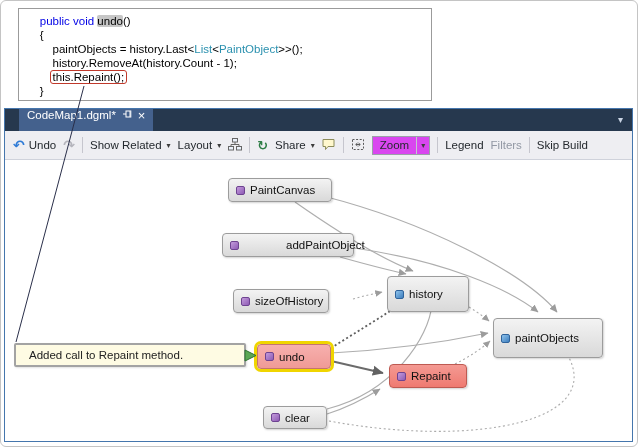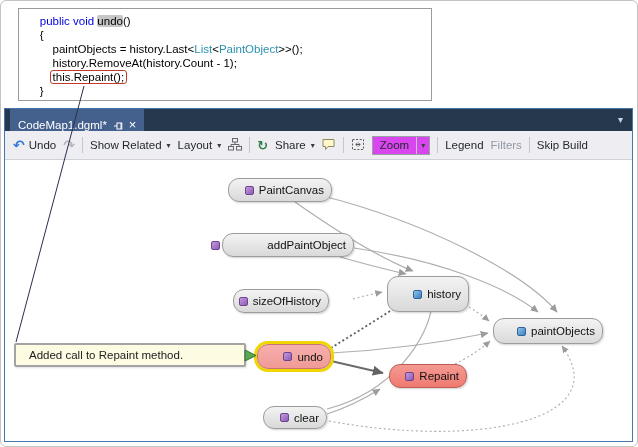--- a/index.html
+++ b/index.html
@@ -18,22 +18,22 @@
   .tok-boxed{border:1px solid #C0392B;border-radius:3px;padding:0 2px;margin-left:-3px;}
 
   
   .leader-overlay{position:absolute;left:0;top:0;width:638px;height:447px;z-index:40;pointer-events:none;}
   .leader{stroke:#2A2F4A;stroke-width:1;fill:none;}
 
   
   .window{position:absolute;left:4px;top:108px;width:629px;height:334px;border:1px solid #4576AD;
           box-sizing:border-box;display:flex;flex-direction:column;background:#fff;z-index:10;}
   .tabstrip{flex:0 0 22px;background:#26384E;display:flex;align-items:flex-end;position:relative;}
-  .tab{height:22px;background:#44618D;color:#fff;display:flex;align-items:flex-end;gap:6px;
-       padding:0 8px;font-size:11.5px;margin-left:5px;cursor:pointer;}
+  .tab{height:22px;background:#44618D;color:#fff;display:flex;align-items:flex-start;gap:6px;
+       padding:0 8px;font-size:11.5px;margin-left:14px;cursor:pointer;}
   .tab-pin{display:flex;}
   .tab-close{font-size:13px;line-height:1;cursor:pointer;}
   .strip-caret{position:absolute;right:9px;top:5px;color:#C9D4E4;font-size:10px;cursor:pointer;}
 
   .toolbar{flex:0 0 28px;background:#EEEEF2;display:flex;align-items:center;gap:7px;padding:0 8px;
            border-bottom:1px solid #CFD2DB;font-size:11.5px;color:#24292E;}
   .tbtn{display:flex;align-items:center;gap:4px;cursor:pointer;white-space:nowrap;}
   .caret{font-size:8px;color:#3C3C3C;margin-left:1px;}
   .sep{width:1px;height:16px;background:#C6C6CE;}
   .ico{font-weight:bold;line-height:1;}
@@ -50,22 +50,22 @@
   
   .graph{position:relative;flex:1;background:#fff;overflow:hidden;}
   .edges{position:absolute;left:0;top:0;}
   .edge{fill:none;}
   .solid-gray{stroke:#AEAEAE;stroke-width:1.2;}
   .dotted-gray{stroke:#ABABAB;stroke-width:1.1;stroke-dasharray:2 2.6;}
   .solid-dark{stroke:#6B6B6B;stroke-width:1.8;}
   .dotted-dark{stroke:#5F5F5F;stroke-width:1.8;stroke-dasharray:2 2.5;}
 
   .gnode{position:absolute;display:flex;align-items:center;gap:5px;padding:4px 7px;border:1px solid #9C9C9C;
-         border-radius:11px;background:linear-gradient(#F3F3F3,#D9D9D9);font-size:11.5px;color:#111;
-         box-sizing:border-box;box-shadow:1px 1px 2px rgba(0,0,0,.18);cursor:pointer;justify-content:flex-end;}
+         border-radius:4px;background:linear-gradient(#F3F3F3,#D9D9D9);font-size:11.5px;color:#111;
+         box-sizing:border-box;box-shadow:1px 1px 2px rgba(0,0,0,.18);cursor:pointer;}
   .gnode.new{background:linear-gradient(#F49A93,#EF7A71);border-color:#BE5A52;}
   .gnode.selected-new{background:linear-gradient(#F7B0AE,#F09A96);border-color:#C4756F;
          box-shadow:0 0 0 3px #F0D500,1px 1px 2px rgba(0,0,0,.2);}
   .node-icon{width:9px;height:9px;border-radius:2px;flex:0 0 9px;box-sizing:border-box;}
   .node-icon.method{background:linear-gradient(135deg,#C39BDB,#8E5BB5);border:1px solid #6E4391;}
   .node-icon.field{background:linear-gradient(135deg,#8FC3EC,#3D7EBE);border:1px solid #2F639B;}
   .node-label{white-space:nowrap;}
 
   .annotation{position:absolute;background:#FEFBE3;border:2px solid #a3a3a3;border-radius:2px;
               display:flex;align-items:center;padding-left:13px;font-size:11.5px;color:#222;
@@ -213,21 +213,21 @@
           <span class="node-label">addPaintObject</span>
         </div>
         <div class="gnode normal" style="left: 382px; top: 116px; width: 82px; height: 36px;">
           <span class="node-icon field"></span>
           <span class="node-label">history</span>
         </div>
         <div class="gnode normal" style="left: 228px; top: 129px; width: 96px; height: 24px;">
           <span class="node-icon method"></span>
           <span class="node-label">sizeOfHistory</span>
         </div>
-        <div class="gnode normal" style="left: 488px; top: 158px; width: 110px; height: 26px;">
+        <div class="gnode normal" style="left: 488px; top: 158px; width: 110px; height: 40px;">
           <span class="node-icon field"></span>
           <span class="node-label">paintObjects</span>
         </div>
         <div class="gnode selected-new" style="left: 252px; top: 184px; width: 74px; height: 25px;">
           <span class="node-icon method"></span>
           <span class="node-label">undo</span>
         </div>
         <div class="gnode new" style="left: 384px; top: 204px; width: 78px; height: 24px;">
           <span class="node-icon method"></span>
           <span class="node-label">Repaint</span>

